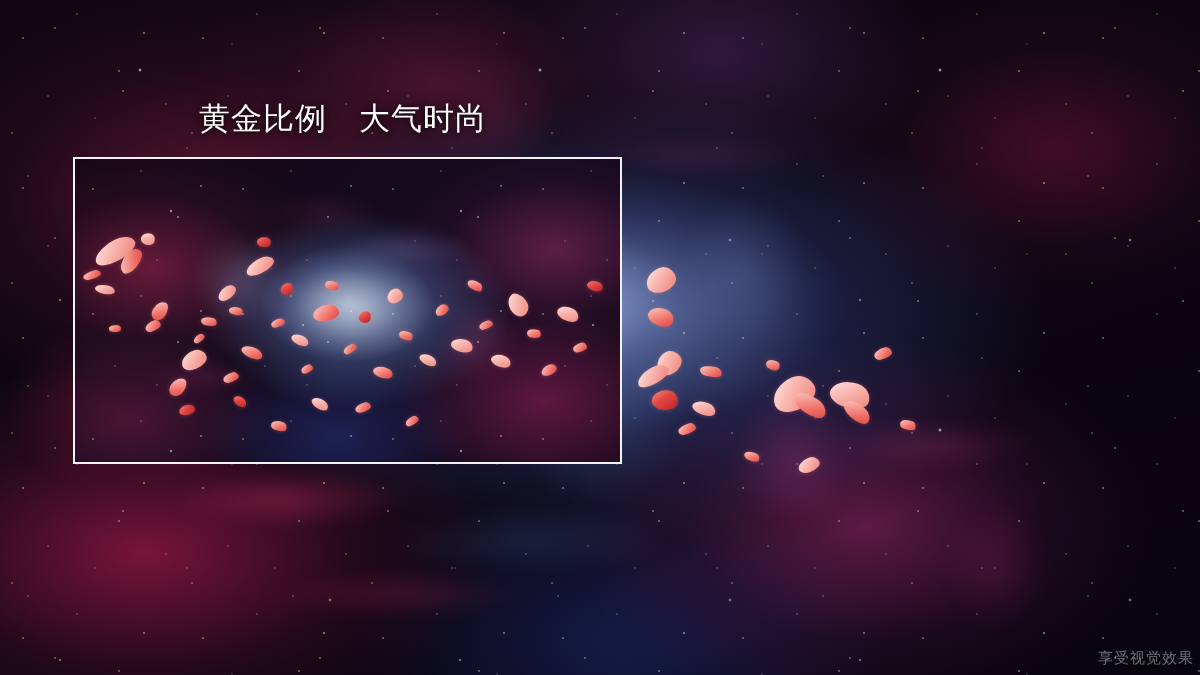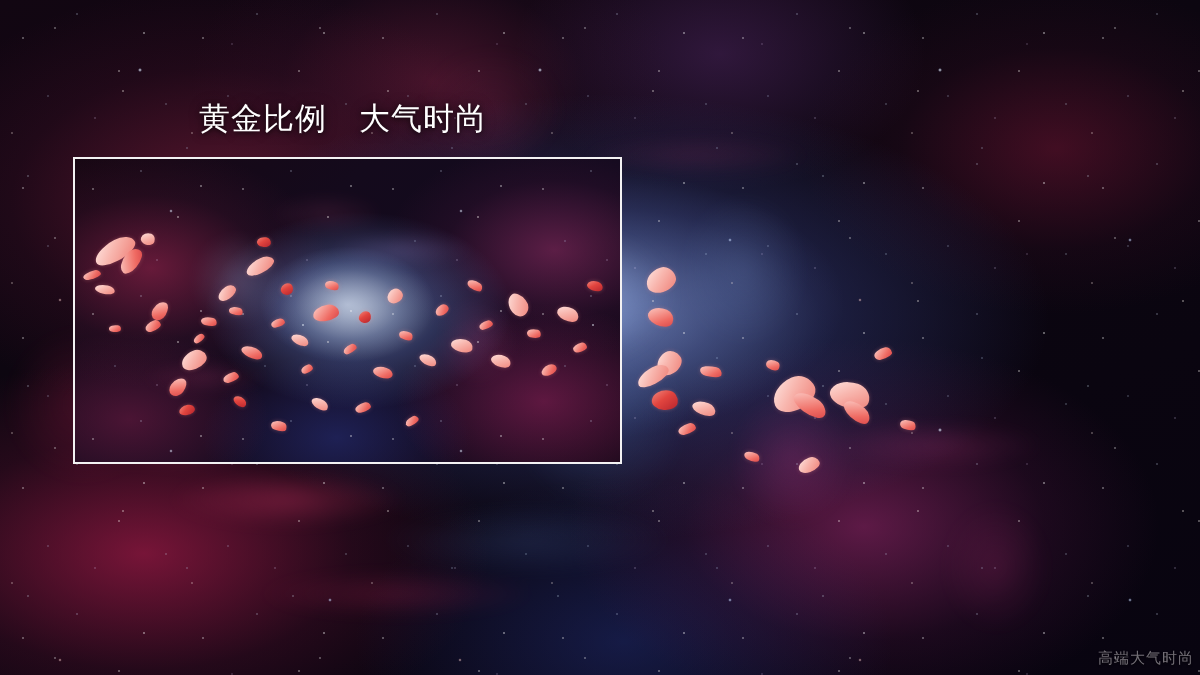--- a/index.html
+++ b/index.html
@@ -307,15 +307,15 @@
         <div class="petal" style="left: 466px; top: 206px; width: 16px; height: 10px; transform: rotate(-22deg);"></div>
         <div class="petal pale" style="left: 482px; top: 148px; width: 22px; height: 14px; transform: rotate(26deg);"></div>
         <div class="petal sliver" style="left: 498px; top: 184px; width: 14px; height: 9px; transform: rotate(-12deg);"></div>
         <div class="petal deep" style="left: 512px; top: 122px; width: 16px; height: 10px; transform: rotate(18deg);"></div>
         <div class="petal sliver" style="left: 196px; top: 262px; width: 16px; height: 10px; transform: rotate(20deg);"></div>
         <div class="petal sliver" style="left: 330px; top: 258px; width: 14px; height: 8px; transform: rotate(-26deg);"></div>
       </div>
   </div>
 
 
-  <div id="watermark">高端大气时尚</div>
+  <div id="watermark">享受视觉效果</div>
 
 </div>
 
 </body></html>

